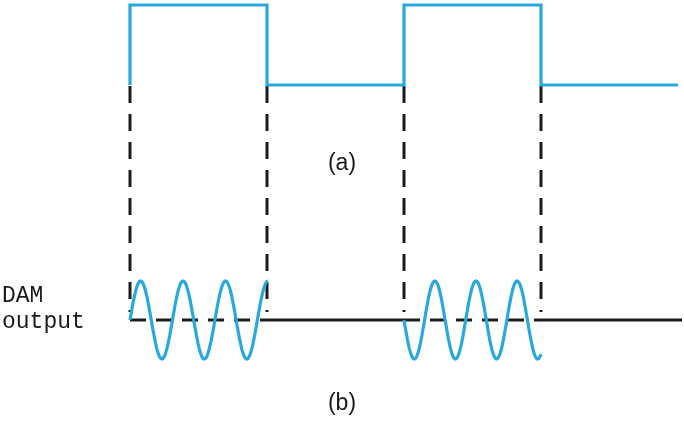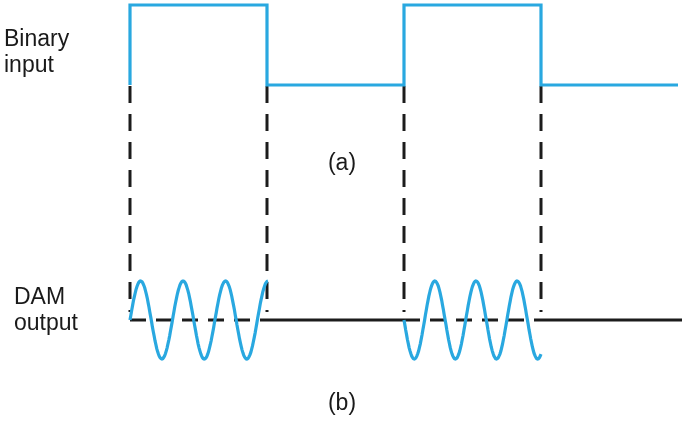--- a/index.html
+++ b/index.html
@@ -62,23 +62,21 @@
         <line x1="130" x2="267" y1="320" y2="320" class="axis-dashed"></line>
         <line x1="267" x2="404" y1="320" y2="320" class="axis-solid"></line>
         <line x1="404" x2="541" y1="320" y2="320" class="axis-dashed"></line>
         <line x1="541" x2="682" y1="320" y2="320" class="axis-solid"></line>
       </g>
     <path id="binary-path" class="blue-line" d="M 130 85 L 130 5 L 267 5 L 267 85 L 404 85 L 404 5 L 541 5 L 541 85 L 678 85"></path>
     <path id="burst-0" class="blue-line" d="M 130.0 320.0 L 130.9 315.0 L 131.7 310.2 L 132.6 305.4 L 133.4 300.9 L 134.3 296.8 L 135.2 293.0 L 136.0 289.6 L 136.9 286.7 L 137.8 284.4 L 138.6 282.7 L 139.5 281.5 L 140.3 281.0 L 141.2 281.2 L 142.1 281.9 L 142.9 283.3 L 143.8 285.3 L 144.7 287.8 L 145.5 290.8 L 146.4 294.4 L 147.3 298.3 L 148.1 302.6 L 149.0 307.2 L 149.8 312.0 L 150.7 316.9 L 151.6 321.9 L 152.4 326.9 L 153.3 331.7 L 154.2 336.3 L 155.0 340.7 L 155.9 344.7 L 156.7 348.4 L 157.6 351.6 L 158.5 354.2 L 159.3 356.3 L 160.2 357.8 L 161.1 358.7 L 161.9 359.0 L 162.8 358.6 L 163.6 357.6 L 164.5 356.0 L 165.4 353.8 L 166.2 351.1 L 167.1 347.8 L 167.9 344.1 L 168.8 340.1 L 169.7 335.6 L 170.5 331.0 L 171.4 326.1 L 172.3 321.1 L 173.1 316.2 L 174.0 311.3 L 174.8 306.5 L 175.7 302.0 L 176.6 297.7 L 177.4 293.8 L 178.3 290.3 L 179.2 287.4 L 180.0 284.9 L 180.9 283.0 L 181.8 281.7 L 182.6 281.1 L 183.5 281.1 L 184.3 281.7 L 185.2 282.9 L 186.1 284.7 L 186.9 287.2 L 187.8 290.1 L 188.7 293.5 L 189.5 297.4 L 190.4 301.6 L 191.2 306.1 L 192.1 310.9 L 193.0 315.8 L 193.8 320.8 L 194.7 325.7 L 195.6 330.6 L 196.4 335.3 L 197.3 339.7 L 198.1 343.8 L 199.0 347.6 L 199.9 350.9 L 200.7 353.6 L 201.6 355.9 L 202.4 357.5 L 203.3 358.6 L 204.2 359.0 L 205.0 358.8 L 205.9 357.9 L 206.8 356.5 L 207.6 354.4 L 208.5 351.8 L 209.3 348.6 L 210.2 345.0 L 211.1 341.0 L 211.9 336.7 L 212.8 332.1 L 213.7 327.2 L 214.5 322.3 L 215.4 317.3 L 216.3 312.4 L 217.1 307.6 L 218.0 303.0 L 218.8 298.7 L 219.7 294.7 L 220.6 291.1 L 221.4 288.0 L 222.3 285.4 L 223.2 283.4 L 224.0 282.0 L 224.9 281.2 L 225.7 281.0 L 226.6 281.5 L 227.5 282.6 L 228.3 284.3 L 229.2 286.5 L 230.1 289.4 L 230.9 292.7 L 231.8 296.5 L 232.6 300.6 L 233.5 305.1 L 234.4 309.8 L 235.2 314.7 L 236.1 319.6 L 236.9 324.6 L 237.8 329.5 L 238.7 334.2 L 239.5 338.7 L 240.4 342.9 L 241.3 346.8 L 242.1 350.1 L 243.0 353.1 L 243.8 355.4 L 244.7 357.2 L 245.6 358.4 L 246.4 359.0 L 247.3 358.9 L 248.2 358.2 L 249.0 356.8 L 249.9 354.9 L 250.8 352.4 L 251.6 349.4 L 252.5 345.9 L 253.3 342.0 L 254.2 337.7 L 255.1 333.1 L 255.9 328.4 L 256.8 323.4 L 257.6 318.5 L 258.5 313.5 L 259.4 308.7 L 260.2 304.0 L 261.1 299.6 L 262.0 295.6 L 262.8 291.9 L 263.7 288.7 L 264.6 286.0 L 265.4 283.8 L 266.3 282.3 L 267.1 281.3 L 268.0 281.0"></path>
     <path id="burst-1" class="blue-line" d="M 404.0 320.0 L 404.9 325.1 L 405.7 330.1 L 406.6 334.9 L 407.4 339.5 L 408.3 343.7 L 409.1 347.6 L 410.0 350.9 L 410.9 353.8 L 411.7 356.0 L 412.6 357.7 L 413.4 358.7 L 414.3 359.0 L 415.1 358.7 L 416.0 357.7 L 416.8 356.1 L 417.7 353.8 L 418.6 351.0 L 419.4 347.6 L 420.3 343.8 L 421.1 339.6 L 422.0 335.0 L 422.8 330.2 L 423.7 325.2 L 424.6 320.1 L 425.4 315.0 L 426.3 310.0 L 427.1 305.2 L 428.0 300.6 L 428.8 296.4 L 429.7 292.5 L 430.5 289.2 L 431.4 286.3 L 432.3 284.0 L 433.1 282.4 L 434.0 281.4 L 434.8 281.0 L 435.7 281.3 L 436.5 282.3 L 437.4 283.9 L 438.3 286.1 L 439.1 288.9 L 440.0 292.3 L 440.8 296.1 L 441.7 300.3 L 442.5 304.9 L 443.4 309.7 L 444.2 314.7 L 445.1 319.8 L 446.0 324.8 L 446.8 329.8 L 447.7 334.7 L 448.5 339.3 L 449.4 343.5 L 450.2 347.4 L 451.1 350.8 L 451.9 353.6 L 452.8 355.9 L 453.7 357.6 L 454.5 358.6 L 455.4 359.0 L 456.2 358.7 L 457.1 357.8 L 457.9 356.2 L 458.8 353.9 L 459.7 351.1 L 460.5 347.8 L 461.4 344.0 L 462.2 339.8 L 463.1 335.2 L 463.9 330.4 L 464.8 325.4 L 465.6 320.4 L 466.5 315.3 L 467.4 310.3 L 468.2 305.4 L 469.1 300.8 L 469.9 296.6 L 470.8 292.7 L 471.6 289.3 L 472.5 286.4 L 473.4 284.1 L 474.2 282.4 L 475.1 281.4 L 475.9 281.0 L 476.8 281.3 L 477.6 282.2 L 478.5 283.8 L 479.4 286.0 L 480.2 288.8 L 481.1 292.1 L 481.9 295.9 L 482.8 300.1 L 483.6 304.6 L 484.5 309.4 L 485.3 314.4 L 486.2 319.5 L 487.1 324.6 L 487.9 329.6 L 488.8 334.5 L 489.6 339.1 L 490.5 343.3 L 491.3 347.2 L 492.2 350.6 L 493.1 353.5 L 493.9 355.8 L 494.8 357.5 L 495.6 358.6 L 496.5 359.0 L 497.3 358.7 L 498.2 357.8 L 499.0 356.2 L 499.9 354.1 L 500.8 351.3 L 501.6 348.0 L 502.5 344.2 L 503.3 340.0 L 504.2 335.5 L 505.0 330.7 L 505.9 325.7 L 506.8 320.6 L 507.6 315.5 L 508.5 310.5 L 509.3 305.7 L 510.2 301.1 L 511.0 296.8 L 511.9 292.9 L 512.7 289.5 L 513.6 286.6 L 514.5 284.2 L 515.3 282.5 L 516.2 281.4 L 517.0 281.0 L 517.9 281.3 L 518.7 282.2 L 519.6 283.7 L 520.5 285.9 L 521.3 288.6 L 522.2 291.9 L 523.0 295.7 L 523.9 299.9 L 524.7 304.4 L 525.6 309.2 L 526.4 314.2 L 527.3 319.3 L 528.2 324.4 L 529.0 329.4 L 529.9 334.2 L 530.7 338.8 L 531.6 343.1 L 532.4 347.0 L 533.3 350.5 L 534.1 353.4 L 535.0 355.7 L 535.9 357.5 L 536.7 358.6 L 537.6 359.0 L 538.4 358.8 L 539.3 357.9 L 540.1 356.3 L 541.0 354.2"></path>
   </svg>
 
-  <div class="label" style="left:4px; top:25px;">Binary
-input</div>
 
-  <div class="label" style="left:14px; top:283px;">DAM
+  <div class="label" style="left:2px; top:283px;font-family:Liberation Mono, monospace;">DAM
 output</div>
 
   <div class="label caption" style="left:322px; top:149px;">(a)</div>
 
   <div class="label caption" style="left:322px; top:389px;">(b)</div>
 
 </div>
 
 </body></html>

